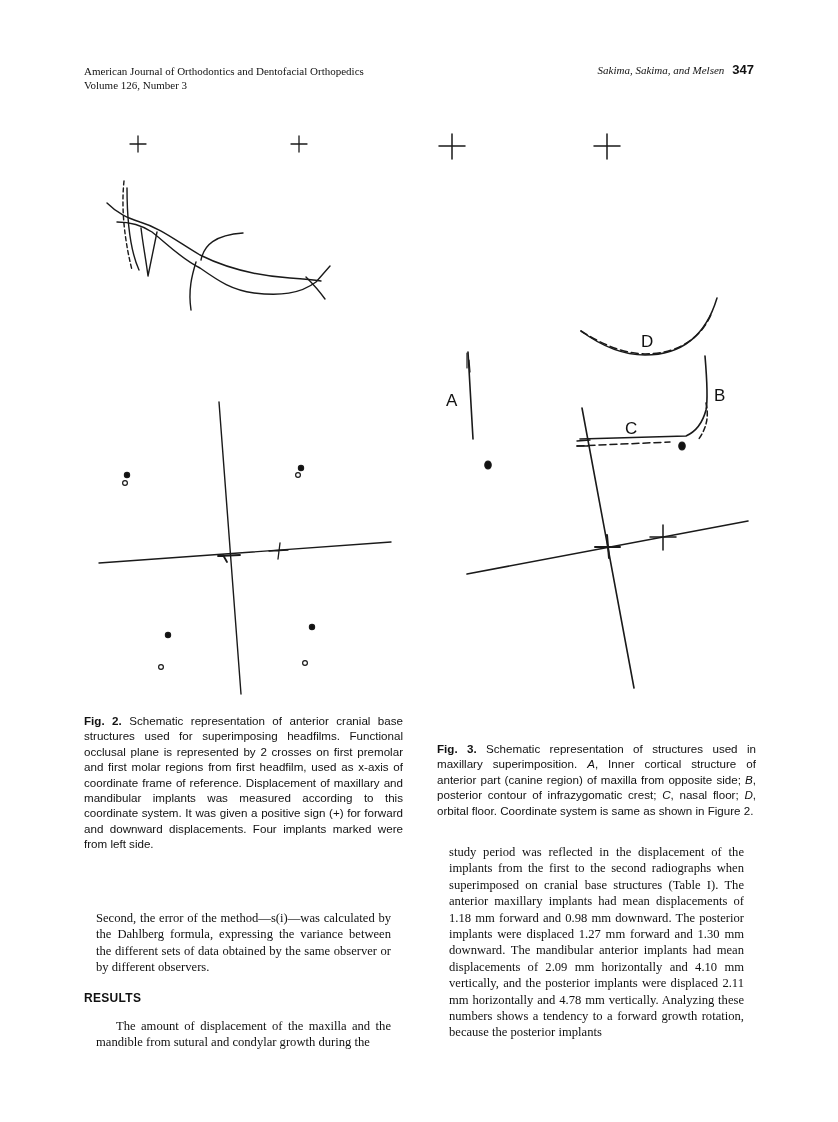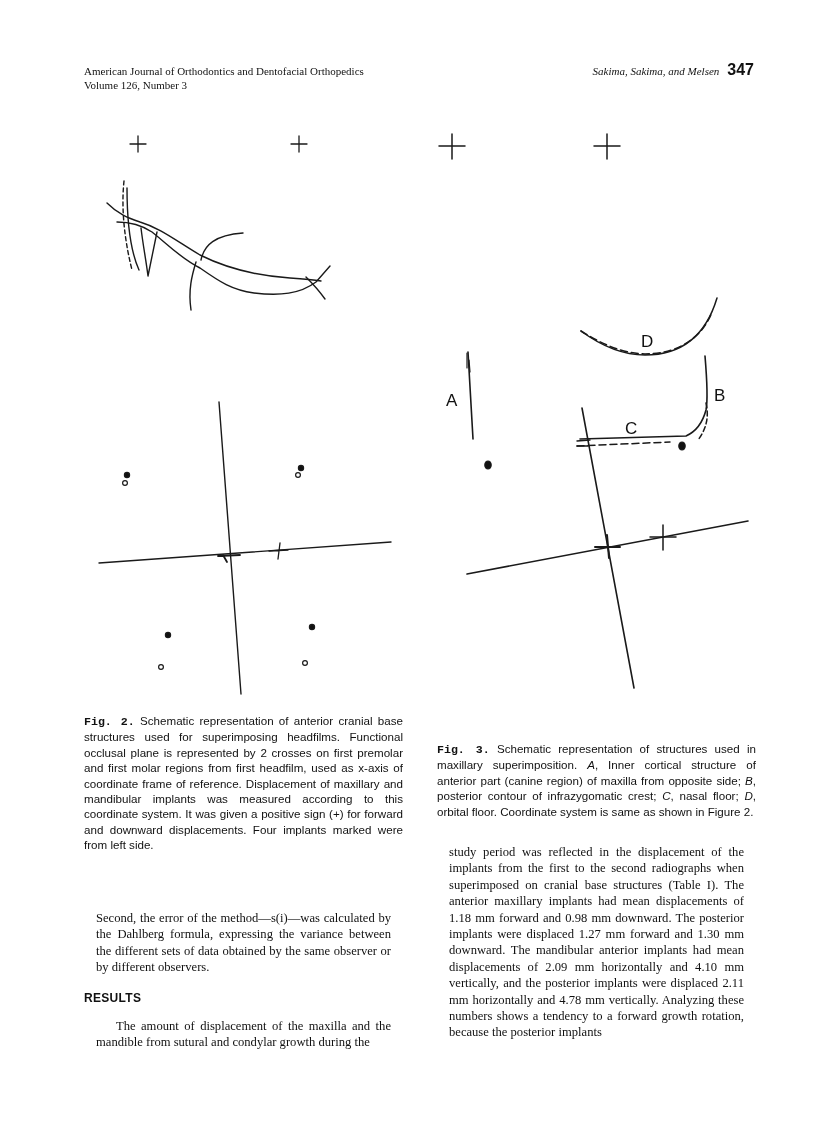--- a/index.html
+++ b/index.html
@@ -1,22 +1,22 @@
 <!DOCTYPE html>
 <html><head>
 <meta charset="utf-8">
 <style>
   html,body{margin:0;padding:0;background:#fff;}
   body{width:838px;height:1122px;position:relative;overflow:hidden;color:#111;}
   .hdr-left{position:absolute;left:84px;top:64px;font-family:"Liberation Serif",serif;font-size:11px;line-height:14px;}
   .hdr-right{position:absolute;right:84px;top:63px;font-family:"Liberation Serif",serif;font-style:italic;font-size:11px;line-height:14px;}
-  .hdr-right .pg{font-family:"Liberation Sans",sans-serif;font-style:normal;font-weight:bold;font-size:16px;margin-left:8px;text-align:right;}
+  .hdr-right .pg{font-family:"Liberation Sans",sans-serif;font-style:normal;font-weight:bold;font-size:13px;margin-left:8px;text-align:right;}
   svg.fig{position:absolute;left:0;top:0;}
   .cap{position:absolute;font-family:"Liberation Sans",sans-serif;font-size:11.6px;line-height:15.4px;text-align:justify;}
-  .cap b{font-weight:bold;font-family:Liberation Mono, monospace;}
+  .cap b{font-weight:bold;}
   .body{position:absolute;font-family:"Liberation Serif",serif;font-size:12.6px;line-height:16.4px;text-align:justify;}
   .body p{margin:12px;}
   .body p.ind{text-indent:20px;}
   .heading{font-family:"Liberation Sans",sans-serif;font-weight:bold;font-size:12px;margin:14px 0 6px 0;letter-spacing:0.3px;}
 </style>
 </head>
 <body>
 
 <div class="hdr-left">
   <div>American Journal of Orthodontics and Dentofacial Orthopedics</div>

